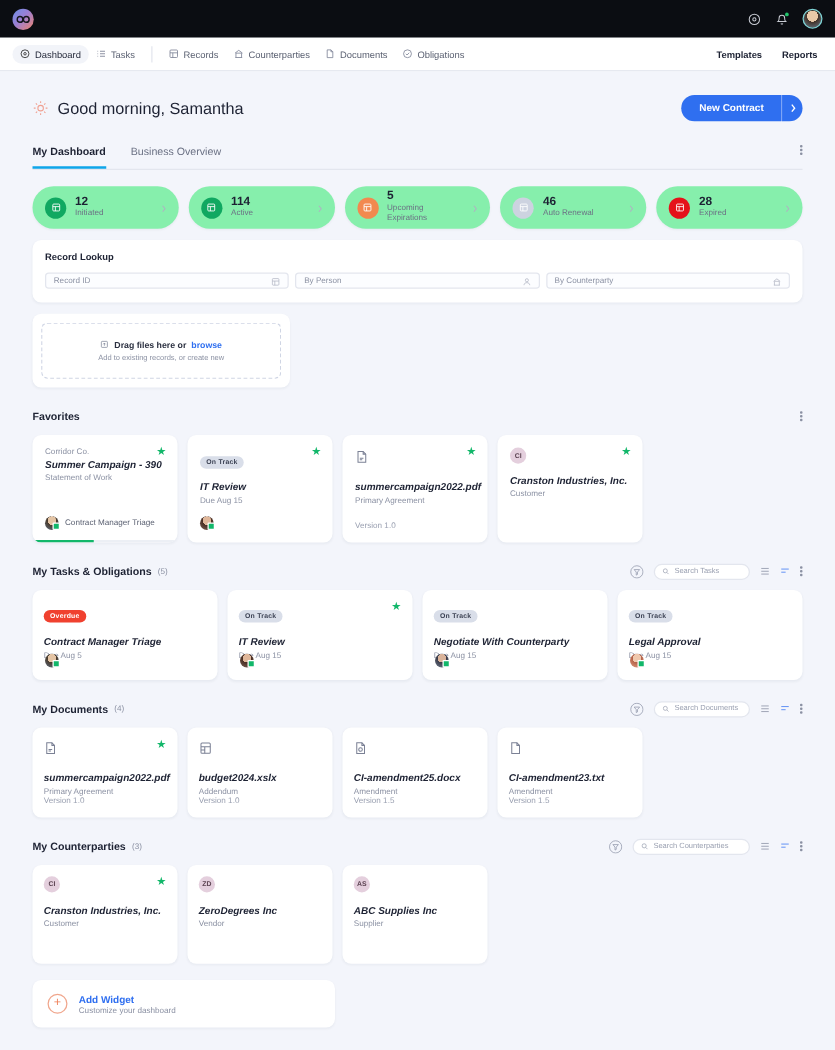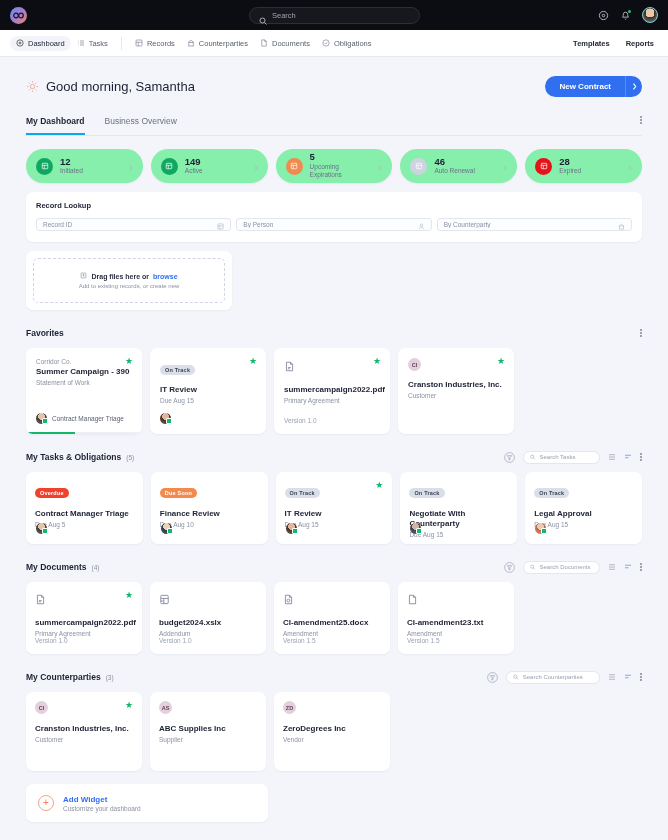--- a/index.html
+++ b/index.html
@@ -178,21 +178,21 @@
   .grid-5 .card { flex: 1 1 0; }
   .grid-4 .card { flex: 0 0 116px; }
   .grid-3 .card { flex: 0 0 116px; }
 
   .fav-grid .card { flex: 0 0 116px; height: 86px; padding: 10px; }
   .star {
     position: absolute; top: 9px; right: 9px;
     color: #12b76a; font-size: 9px; line-height: 1;
   }
   .card-eyebrow { font-size: 6.5px; color: #8b91a3; margin-bottom: 2px; }
-  .card-title { font-size: 8px; font-weight: 700; color: #1d2233; line-height: 1.25; }
+  .card-title { font-size: 8px; font-weight: 700; color: #1d2233; line-height: 1.25; font-style: italic; }
   .card-sub { font-size: 6.5px; color: #8b91a3; margin-top: 2px; }
   .card-meta { font-size: 6.5px; color: #9aa0b1; }
 
   .pill {
     display: inline-block; font-size: 5.5px; font-weight: 700;
     padding: 2px 5px; border-radius: 7px; color: #fff; letter-spacing: .2px;
   }
   .pill.overdue { background: #f0412f; }
   .pill.duesoon { background: #f2894f; }
   .pill.ontrack { background: #d9dee9; color: #3c4254; }
@@ -251,29 +251,20 @@
 <body>
 
 <div class="topbar">
   <div class="logo">
     <svg width="11" height="7" viewBox="0 0 22 12" fill="none" stroke="#14161c" stroke-width="2.4">
       <circle cx="6" cy="6" r="4.6"></circle>
         <circle cx="16" cy="6" r="4.6"></circle>
     </svg>
   </div>
 
-  <div class="topsearch">
-    <span class="sicon">
-      <svg width="8" height="8" viewBox="0 0 16 16" fill="none" stroke="#b8bcc6" stroke-width="1.8">
-        <circle cx="7" cy="7" r="5"></circle>
-          <path d="M11 11l4 4"></path>
-      </svg>
-    </span>
-    <input value="" placeholder="Search" style="">
-  </div>
 
   <div class="topright">
     <span class="ticon">
       <svg width="11" height="11" viewBox="0 0 20 20" fill="none" stroke="currentColor" stroke-width="1.5">
         <circle cx="10" cy="10" r="7.5"></circle>
           <circle cx="10" cy="10" r="2.3"></circle>
       </svg>
     </span>
     <span class="ticon">
       <svg width="11" height="11" viewBox="0 0 20 20" fill="none" stroke="currentColor" stroke-width="1.5">
@@ -404,21 +395,21 @@
       </span>
     </div>
     <div class="stat">
       <span class="stat-ic" style="background:#10a861">
         <svg width="8" height="8" viewBox="0 0 16 16" fill="none" stroke="#fff" stroke-width="1.4">
           <rect x="2.5" y="2.5" width="11" height="11" rx="1.4"></rect>
             <path d="M2.5 6.6h11M6.6 6.6v6.9"></path>
         </svg>
       </span>
       <span>
-        <div class="stat-num">149</div>
+        <div class="stat-num">114</div>
         <div class="stat-lbl">Active</div>
       </span>
       <span class="stat-chev">
         <svg width="4" height="6" viewBox="0 0 6 10" fill="none" stroke="currentColor" stroke-width="1.4">
             <path d="M1.5 1l3.2 4-3.2 4"></path>
           </svg>
       </span>
     </div>
     <div class="stat">
       <span class="stat-ic" style="background:#f2894f">
@@ -619,28 +610,20 @@
 
     <div class="card">
       <span class="pill overdue">Overdue</span>
       <div class="card-title" style="margin-top:10px">Contract Manager Triage</div>
       <div class="card-sub">Due Aug 5</div>
       <div class="avatar-row">
         <span class="avatar"></span>
       </div>
     </div>
 
-    <div class="card">
-      <span class="pill duesoon">Due Soon</span>
-      <div class="card-title" style="margin-top:10px">Finance Review</div>
-      <div class="card-sub">Due Aug 10</div>
-      <div class="avatar-row">
-        <span class="avatar a2"></span>
-      </div>
-    </div>
 
     <div class="card">
       <span class="star">★</span>
       <span class="pill ontrack">On Track</span>
       <div class="card-title" style="margin-top:10px">IT Review</div>
       <div class="card-sub">Due Aug 15</div>
       <div class="avatar-row">
         <span class="avatar a3"></span>
       </div>
     </div>
@@ -789,29 +772,29 @@
   <div class="grid grid-3 cp-grid">
 
     <div class="card">
       <span class="star">★</span>
       <span class="cp-ic">CI</span>
       <div class="card-title" style="margin-top:10px">Cranston Industries, Inc.</div>
       <div class="card-sub">Customer</div>
     </div>
 
     <div class="card">
+      <span class="cp-ic">ZD</span>
+      <div class="card-title" style="margin-top:10px">ZeroDegrees Inc</div>
+      <div class="card-sub">Vendor</div>
+    </div>
+
+    <div class="card">
       <span class="cp-ic">AS</span>
       <div class="card-title" style="margin-top:10px">ABC Supplies Inc</div>
       <div class="card-sub">Supplier</div>
-    </div>
-
-    <div class="card">
-      <span class="cp-ic">ZD</span>
-      <div class="card-title" style="margin-top:10px">ZeroDegrees Inc</div>
-      <div class="card-sub">Vendor</div>
     </div>
   </div>
 
   <div class="addwidget">
     <span class="plus-circle">+</span>
     <span>
       <div class="aw-title">Add Widget</div>
       <div class="aw-sub">Customize your dashboard</div>
     </span>
   </div>

